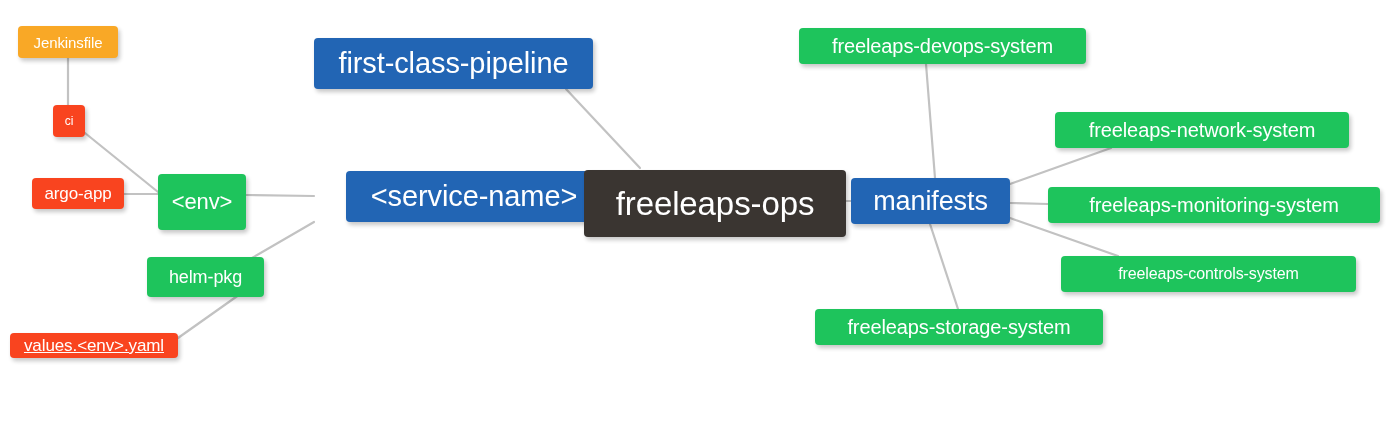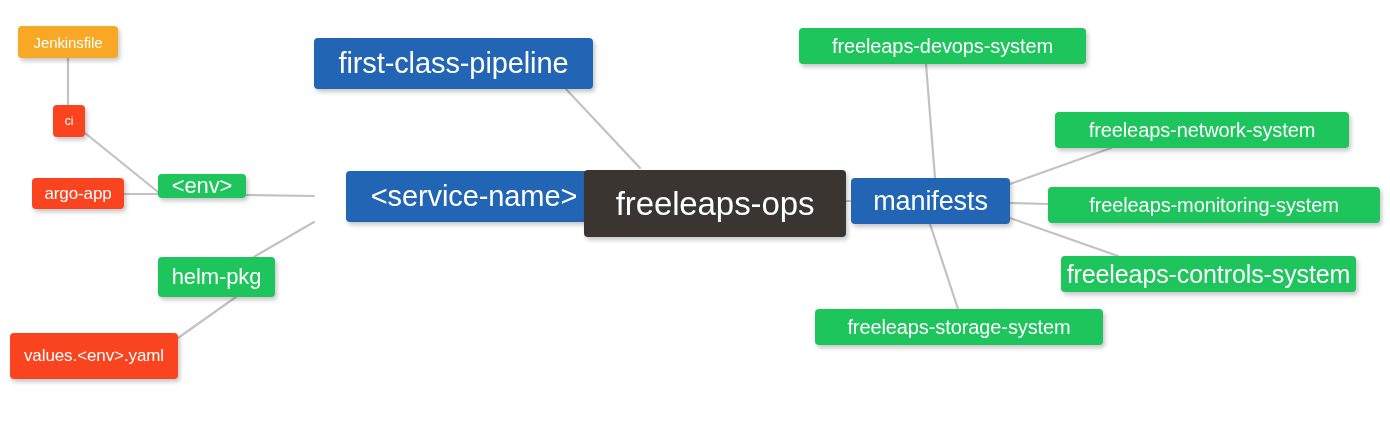--- a/index.html
+++ b/index.html
@@ -12,31 +12,31 @@
         box-shadow:2px 3px 4px rgba(0,0,0,0.22);letter-spacing:-0.1px;}
   .n-root{background:#3a3531;}
   .n-blue{background:#2265b4;}
   .n-green{background:#1ec45c;}
   .n-orange{background:#f9a826;}
   .n-red{background:#f9441f;}
   
   #n-jenkinsfile  {left:18px; top:26px;  width:100px;height:32px; font-size:15px;}
   #n-ci           {left:53px; top:105px; width:32px; height:32px; font-size:12px;}
   #n-argoapp      {left:32px; top:178px; width:92px; height:31px; font-size:17px;}
-  #n-env          {left:158px;top:174px; width:88px; height:24px; font-size:22px;}
-  #n-helmpkg      {left:158px;top:257px; width:117px;height:40px; font-size:22px;}
-  #n-values       {left:10px; top:333px; width:168px;height:46px; font-size:17px;}
+  #n-env          {left:158px;top:174px; width:88px; height:56px; font-size:22px;}
+  #n-helmpkg      {left:147px;top:257px; width:117px;height:40px; font-size:18px;}
+  #n-values       {left:10px; top:333px; width:168px;height:25px; font-size:17px;text-decoration:underline;}
   #n-pipeline     {left:314px;top:38px;  width:279px;height:51px; font-size:29px;}
   #n-servicename  {left:314px;top:171px; width:256px;height:51px; font-size:29px;margin-left:32px;}
   #n-root         {left:584px;top:170px; width:262px;height:67px; font-size:33px;}
   #n-manifests    {left:851px;top:178px; width:159px;height:46px; font-size:27px;}
   #n-devops       {left:799px;top:28px;  width:287px;height:36px; font-size:20px;}
   #n-network      {left:1055px;top:112px;width:294px;height:36px; font-size:20px;}
   #n-monitoring   {left:1048px;top:187px;width:332px;height:36px; font-size:20px;}
-  #n-controls     {left:1061px;top:256px;width:295px;height:36px; font-size:25px;}
+  #n-controls     {left:1061px;top:256px;width:295px;height:36px; font-size:16px;}
   #n-storage      {left:815px;top:309px; width:288px;height:36px; font-size:20px;}
 </style>
 </head>
 <body>
 
 <div id="canvas">
 
   <svg id="edges" viewBox="0 0 1390 421" xmlns="http://www.w3.org/2000/svg">
     <g fill="none" stroke="#c2c2c2" stroke-width="2.2" stroke-linecap="round">
 

